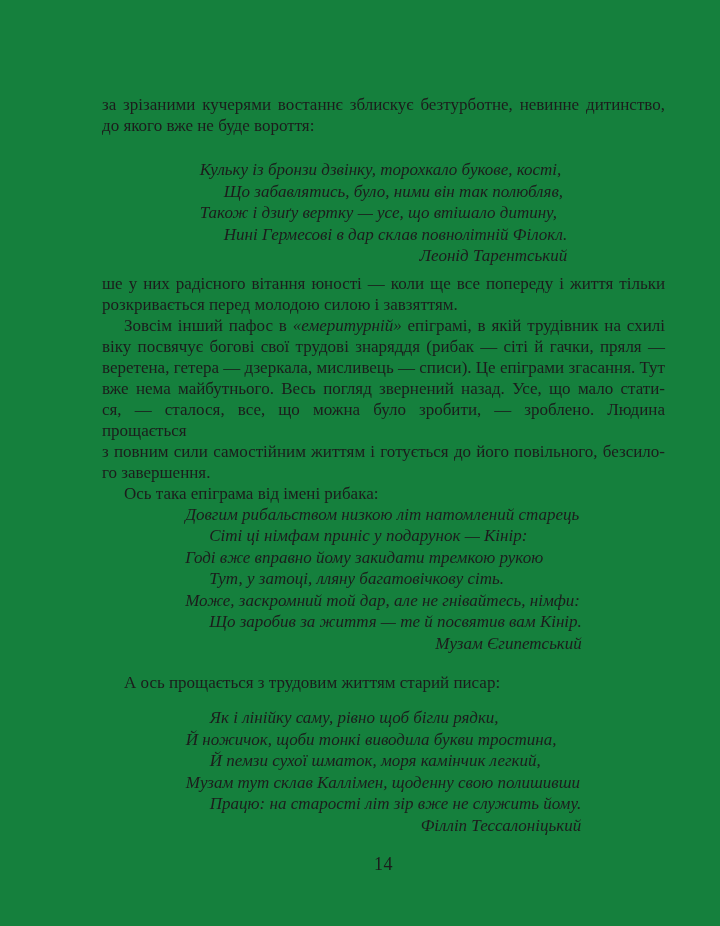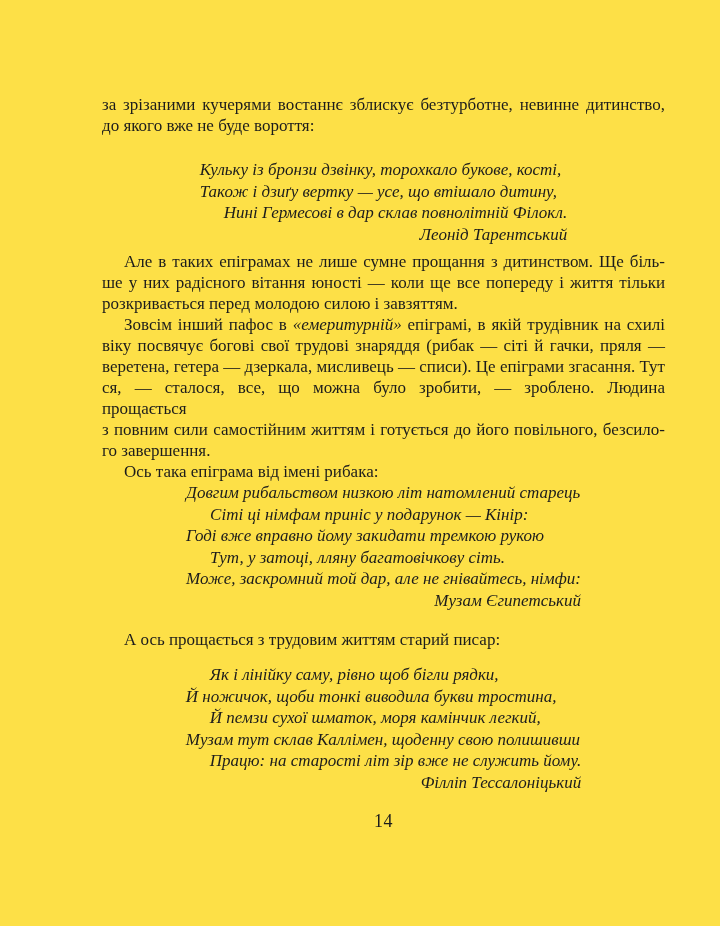--- a/index.html
+++ b/index.html
@@ -1,19 +1,19 @@
 <!DOCTYPE html>
 <html lang="uk"><head>
 <meta charset="utf-8">
 <style>
   html,body{margin:0;padding:0;background:#ffffff;}
   .page{
     position:relative;
     width:720px;height:926px;
-    background:#fde047;color:#1c1c1c;
+    background:#15803d;color:#1c1c1c;
     font-family:"Liberation Serif","DejaVu Serif",serif;
     overflow:hidden;
   }
   .text-col{padding:94px 55px 0 102px;}
   .line{font-size:17px;line-height:21px;}
   .j{text-align:justify;text-align-last:justify;}
   .ind{text-indent:22px;}
   .it{font-style:italic;}
   .poem{
     display:table;
@@ -41,50 +41,52 @@
 <div class="page">
   <div class="text-col">
 
     <div class="para">
       <div class="line j">за зрізаними кучерями востаннє зблискує безтурботне, невинне дитинство,</div>
       <div class="line">до якого вже не буде вороття:</div>
     </div>
 
     <div class="poem poem1">
       <div class="pline">Кульку із бронзи дзвінку, торохкало букове, кості,</div>
+      <div class="pline pindent">Що забавлятись, було, ними він так полюбляв,</div>
       <div class="pline">Також і дзиґу вертку — усе, що втішало дитину,</div>
       <div class="pline pindent">Нині Гермесові в дар склав повнолітній Філокл.</div>
       <div class="pauthor">Леонід Тарентський</div>
     </div>
 
     <div class="para p2">
-      <div class="line j ind">Але в таких епіграмах не лише сумне прощання з дитинством. Ще біль-</div>
       <div class="line j">ше у них радісного вітання юності — коли ще все попереду і життя тільки</div>
       <div class="line">розкривається перед молодою силою і завзяттям.</div>
     </div>
 
     <div class="para">
       <div class="line j ind"><span>Зовсім інший пафос в </span><span class="it">«емеритурній»</span><span> епіграмі, в якій трудівник на схилі</span></div>
       <div class="line j">віку посвячує богові свої трудові знаряддя (рибак — сіті й гачки, пряля —</div>
       <div class="line j">веретена, гетера — дзеркала, мисливець — списи). Це епіграми згасання. Тут</div>
+      <div class="line j">вже нема майбутнього. Весь погляд звернений назад. Усе, що мало стати-</div>
       <div class="line j">ся, — сталося, все, що можна було зробити, — зроблено. Людина прощається</div>
       <div class="line j">з повним сили самостійним життям і готується до його повільного, безсило-</div>
       <div class="line">го завершення.</div>
     </div>
 
     <div class="para">
       <div class="line ind">Ось така епіграма від імені рибака:</div>
     </div>
 
     <div class="poem">
       <div class="pline">Довгим рибальством низкою літ натомлений старець</div>
       <div class="pline pindent">Сіті ці німфам приніс у подарунок — Кінір:</div>
       <div class="pline">Годі вже вправно йому закидати тремкою рукою</div>
       <div class="pline pindent">Тут, у затоці, лляну багатовічкову сіть.</div>
       <div class="pline">Може, заскромний той дар, але не гнівайтесь, німфи:</div>
+      <div class="pline pindent">Що заробив за життя — те й посвятив вам Кінір.</div>
       <div class="pauthor">Музам Єгипетський</div>
     </div>
 
     <div class="para p5">
       <div class="line ind">А ось прощається з трудовим життям старий писар:</div>
     </div>
 
     <div class="poem poem3">
       <div class="pline pindent">Як і лінійку саму, рівно щоб бігли рядки,</div>
       <div class="pline">Й ножичок, щоби тонкі виводила букви тростина,</div>

